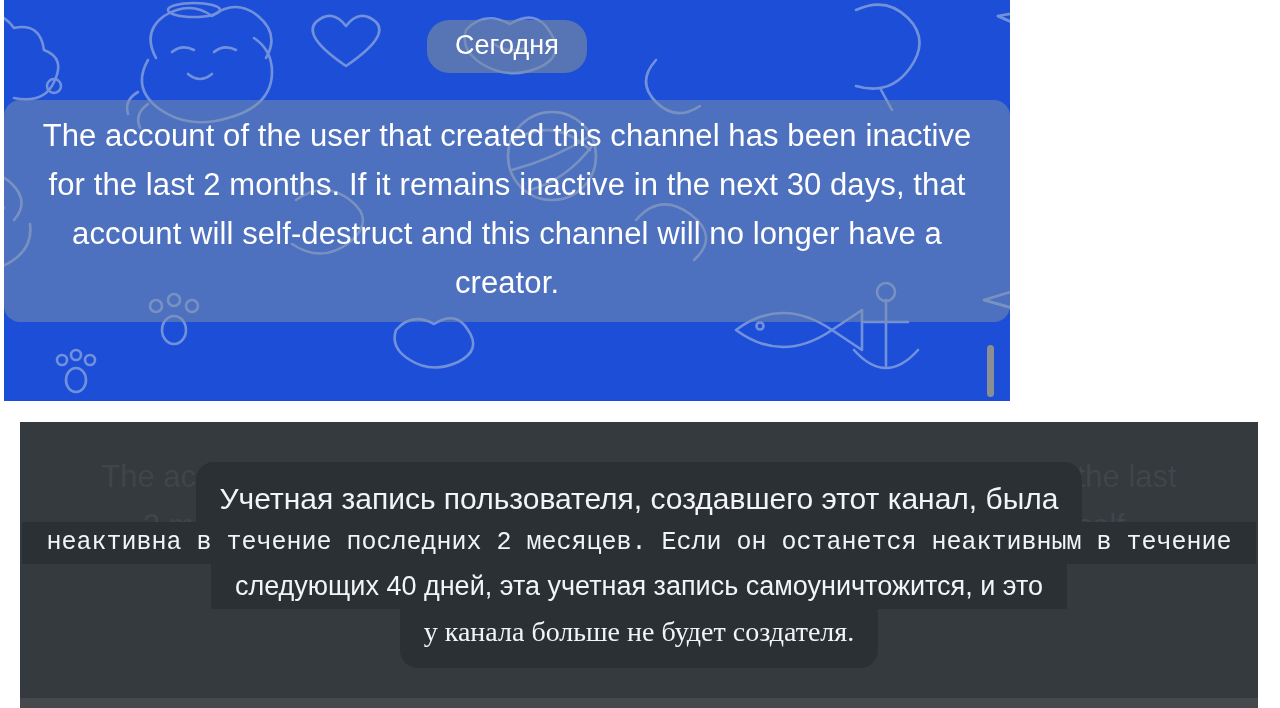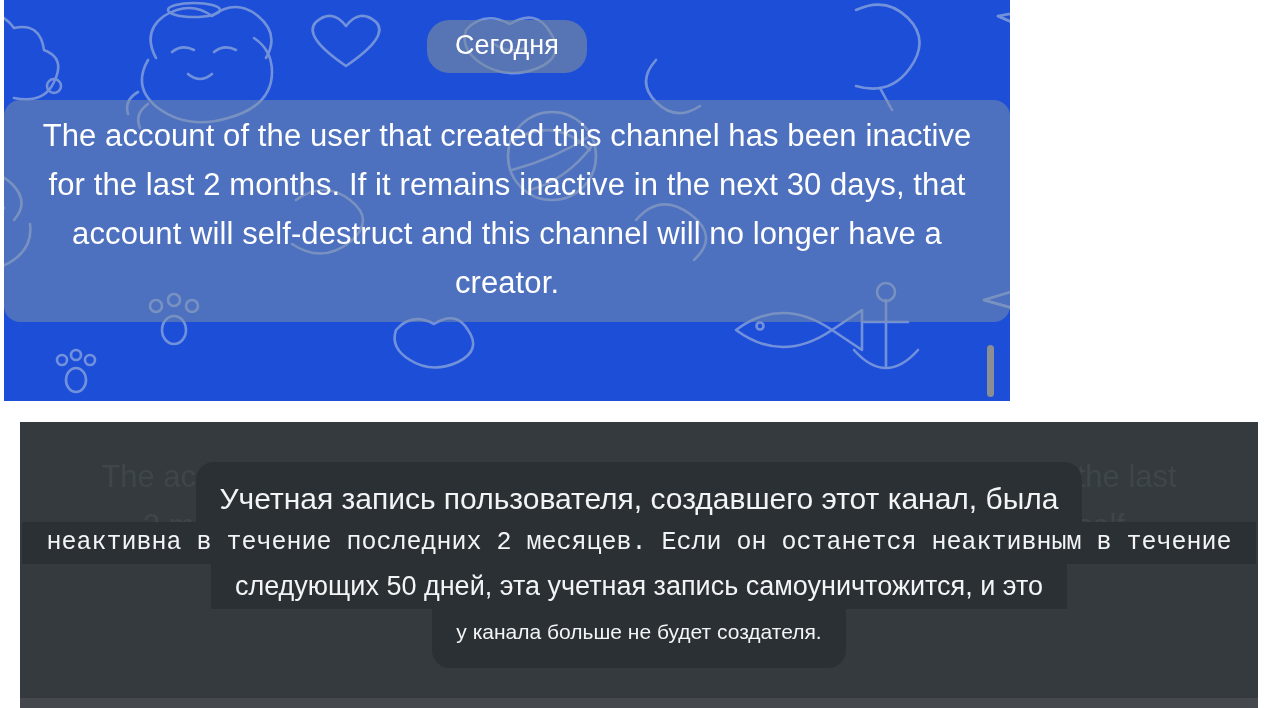--- a/index.html
+++ b/index.html
@@ -164,24 +164,25 @@
     line-height: 42px;
     padding: 0 24px;
     font-family: Liberation Mono, monospace;
   }
   .tline-3 {
     font-size: 27px;
     line-height: 45px;
     padding: 0 24px;
   }
   .tline-4 {
-    font-size: 21px;
+    font-size: 28px;
     line-height: 45px;
     padding: 0 24px 14px;
     border-radius: 0 0 18px 18px;
+    font-family: Liberation Serif, serif;
   }
 
   .translation-footer-bar {
     position: absolute;
     left: 0;
     bottom: 0;
     width: 100%;
     height: 10px;
     background: #45494d;
     z-index: 3;
@@ -289,20 +290,20 @@
 
   <div class="pane-divider"></div>
 
   <div class="translation-pane">
 
     <div class="ghost-layer">The account of the user that created this channel has been inactive for the last 2 months. If it remains inactive in the next 30 days, that account will self-destruct and this channel will no longer have a creator.</div>
 
     <div class="translation-bubble-wrap">
       <div class="tline tline-1">Учетная запись пользователя, создавшего этот канал, была</div>
       <div class="tline tline-2">неактивна в течение последних 2 месяцев. Если он останется неактивным в течение</div>
-      <div class="tline tline-3">следующих 50 дней, эта учетная запись самоуничтожится, и это</div>
+      <div class="tline tline-3">следующих 40 дней, эта учетная запись самоуничтожится, и это</div>
       <div class="tline tline-4">у канала больше не будет создателя.</div>
     </div>
 
     <div class="translation-footer-bar"></div>
   </div>
 
 </div>
 
 </body></html>

